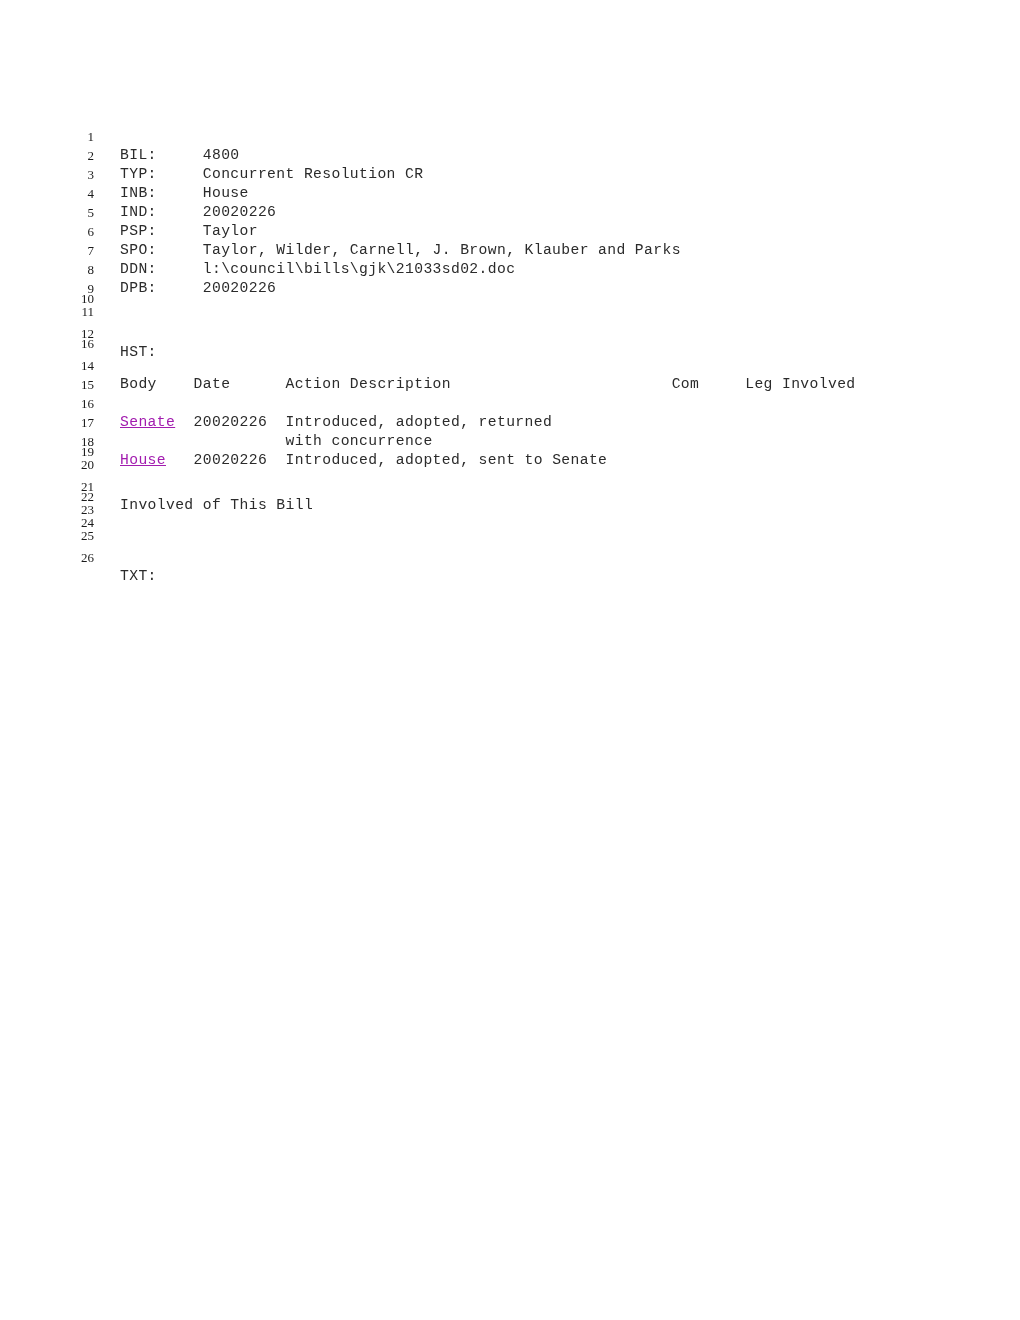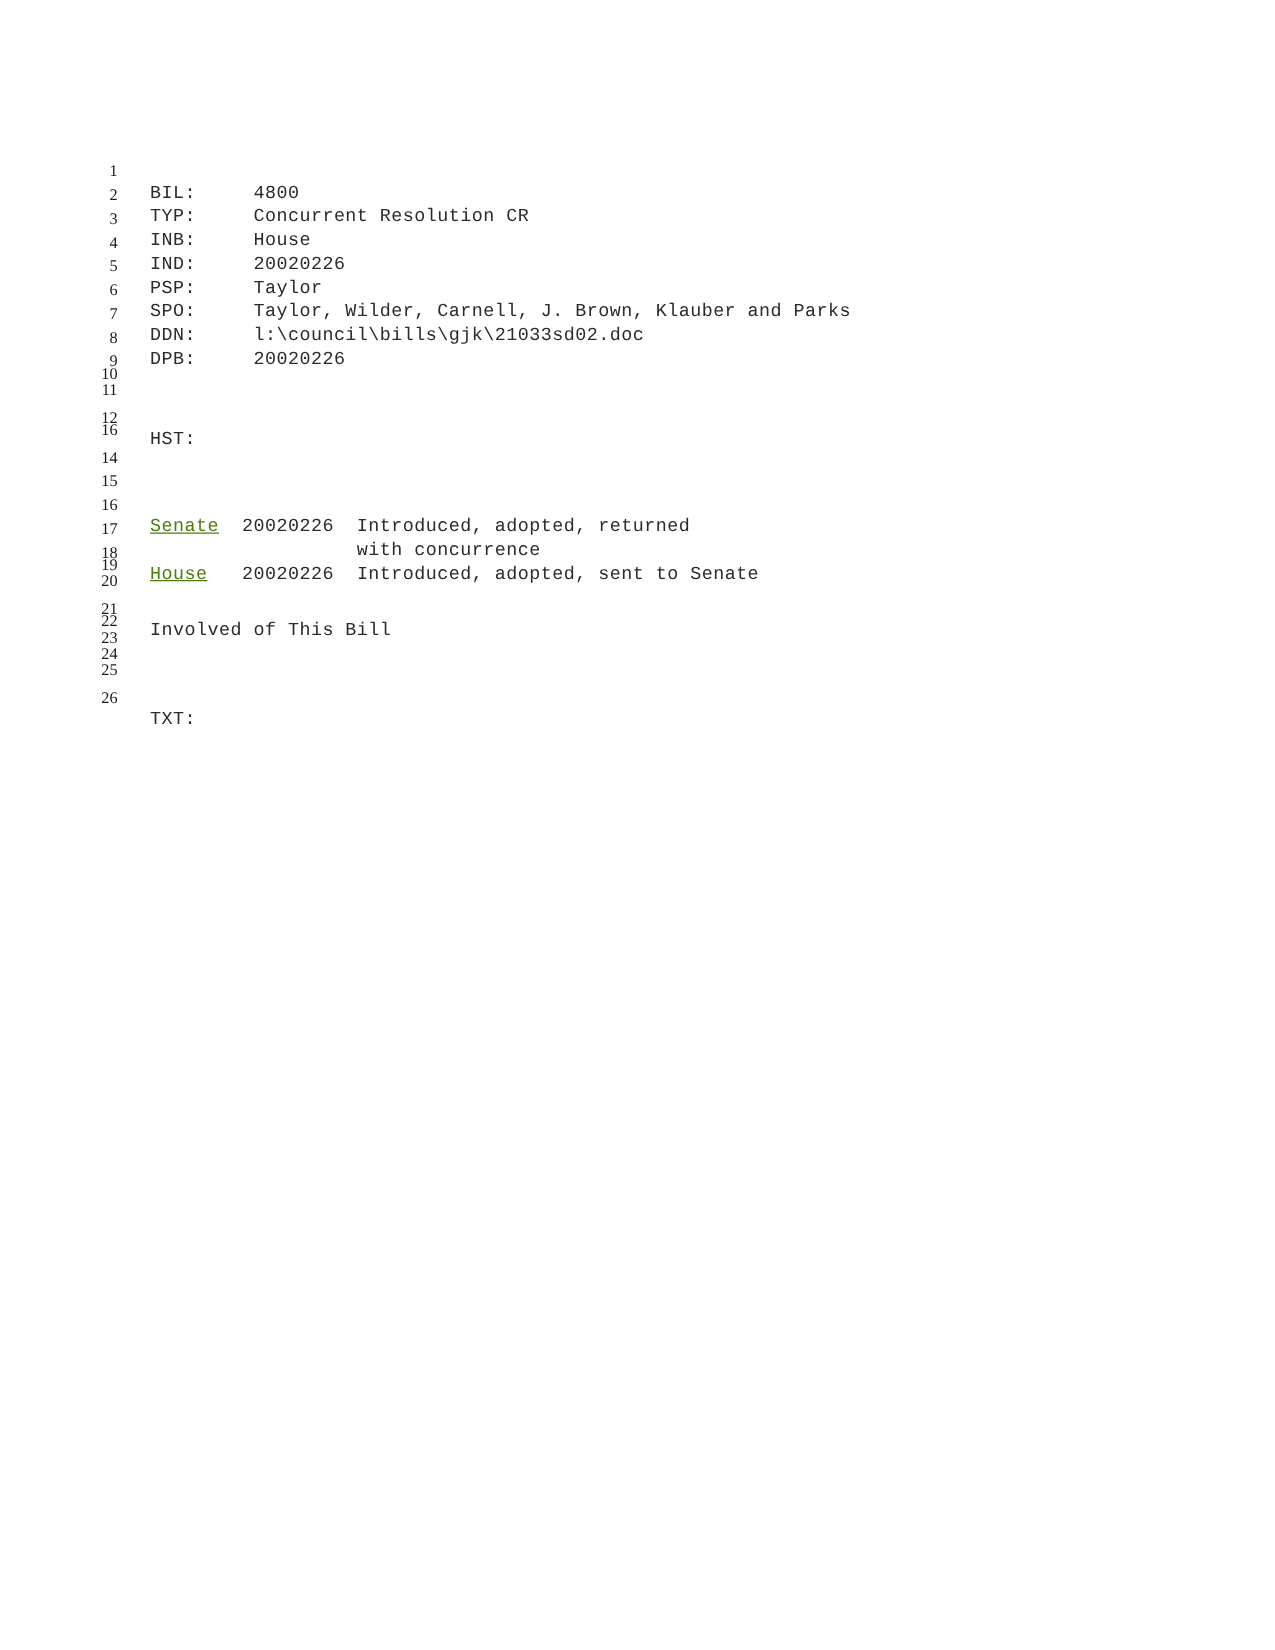--- a/index.html
+++ b/index.html
@@ -64,21 +64,21 @@
     font-family: "Liberation Mono", "DejaVu Sans Mono", monospace;
     font-size: 14.7px;
     letter-spacing: 0.38px;
     line-height: inherit;
     color: #2b2b2b;
     white-space: pre;
     margin-left: 16px;
   }
 
   .doc-link {
-    color: #4d7c0f;
+    color: #a21caf;
   }
 </style>
 </head>
 <body>
 
 <div id="document-page">
   <div id="line-list">
 
     <div class="doc-line">
       <span class="line-number">1</span>
@@ -139,20 +139,21 @@
       <span class="line-text">HST:</span>
     </div>
 
     <div class="doc-line blank-line">
       <span class="line-number">16</span>
       <span class="line-text"></span>
     </div>
 
     <div class="doc-line">
       <span class="line-number">14</span>
+      <span class="line-text">Body    Date      Action Description                        Com     Leg Involved</span>
     </div>
 
     <div class="doc-line">
       <span class="line-number">15</span>
     </div>
 
     <div class="doc-line">
       <span class="line-number">16</span>
       <span class="line-text"><a class="doc-link" href="#">Senate</a><span>  20020226  Introduced, adopted, returned</span></span>
     </div>

